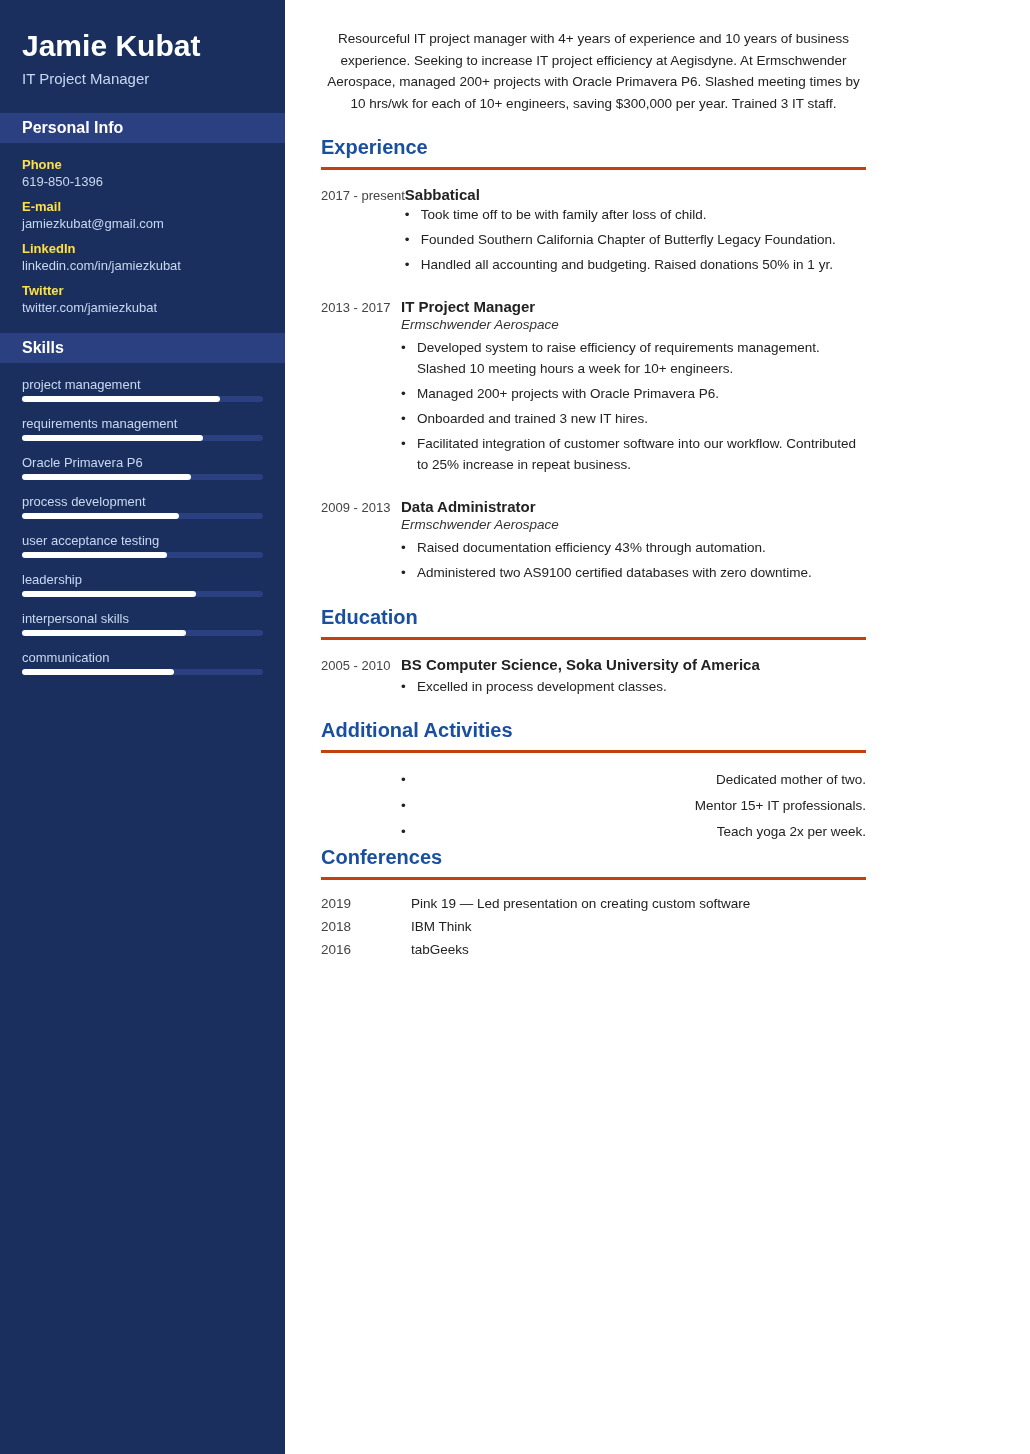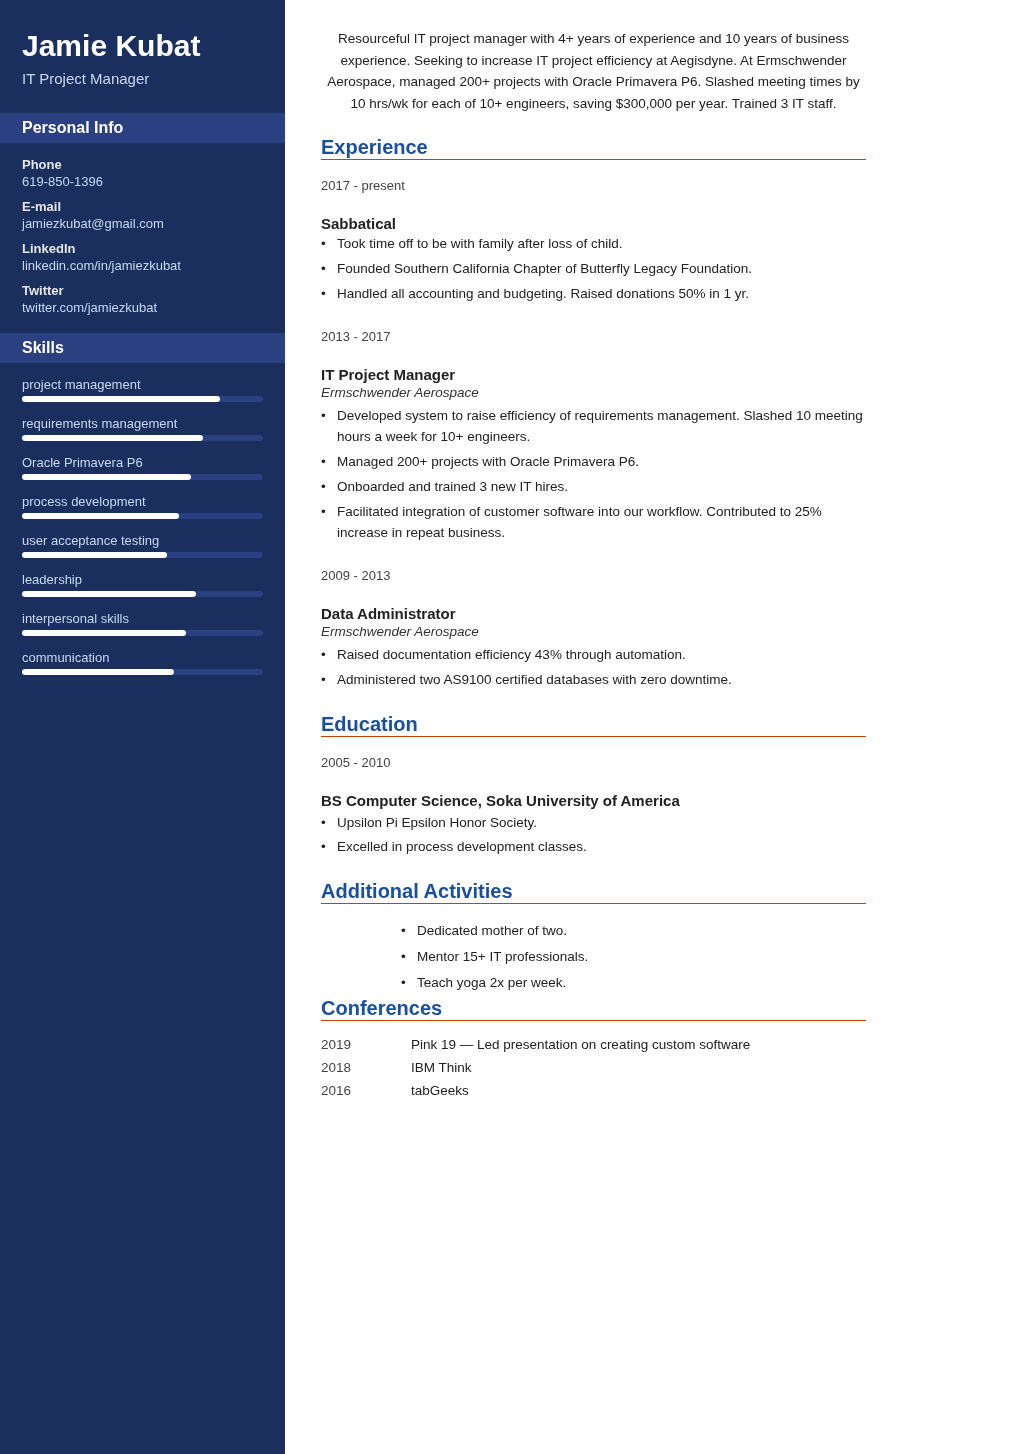--- a/index.html
+++ b/index.html
@@ -42,21 +42,21 @@
       color: #fff;
       background-color: #2a4080;
       padding: 6px 8px;
       margin-bottom: 14px;
       margin-left: -22px;
       margin-right: -22px;
       padding-left: 22px;
     }
     .info-label {
       font-weight: bold;
-      color: #e5e5e5;
+      color: #fde047;
       font-size: 13px;
       margin-bottom: 2px;
       margin-top: 10px;
     }
     .info-value {
       font-size: 13px;
       color: #c8d8f0;
       margin-bottom: 4px;
     }
     .skills-section {
@@ -91,30 +91,29 @@
       font-size: 13.5px;
       color: #222;
       line-height: 1.6;
       margin-bottom: 22px;
       text-align: center;
     }
     .section-title {
       font-size: 20px;
       font-weight: bold;
       color: #1a4fa0;
-      border-bottom: 1px solid #c2410c;
-      padding-bottom: 0;
+      border-bottom: 3px solid #c2410c;
+      padding-bottom: 8px;
       margin-bottom: 16px;
       margin-top: 4px;
     }
     .entry {
       display: flex;
       margin-bottom: 18px;
-      gap: 22px;
-      flex-direction: column;
+      gap: 0;
     }
     .entry-dates {
       min-width: 80px;
       font-size: 13px;
       color: #444;
       padding-top: 2px;
       text-align: left;
     }
     .entry-content {
       flex: 1;
@@ -166,20 +165,21 @@
       color: #444;
     }
     .conf-text {
       font-size: 13.5px;
       color: #222;
       flex: 1;
     }
     .additional-bullets {
       list-style: none;
       padding-left: 80px;
+      text-align: right;
     }
     .additional-bullets li {
       font-size: 13.5px;
       color: #222;
       line-height: 1.6;
       padding-left: 16px;
       position: relative;
       margin-bottom: 4px;
     }
     .additional-bullets li::before {
@@ -309,21 +309,20 @@
         </div>
       </div>
 
     <div class="section-title">Education</div>
     <div id="education-list">
         <div class="entry">
           <div class="entry-dates">2005 - 2010</div>
           <div class="entry-content">
             <div class="edu-title">BS Computer Science, Soka University of America</div>
             <ul class="entry-bullets">
-              <li>Upsilon Pi Epsilon Honor Society.</li>
               <li>Excelled in process development classes.</li>
             </ul>
           </div>
         </div>
       </div>
 
     <div class="section-title">Additional Activities</div>
     <ul class="additional-bullets" id="additional-bullets">
         <li>Dedicated mother of two.</li>
         <li>Mentor 15+ IT professionals.</li>

